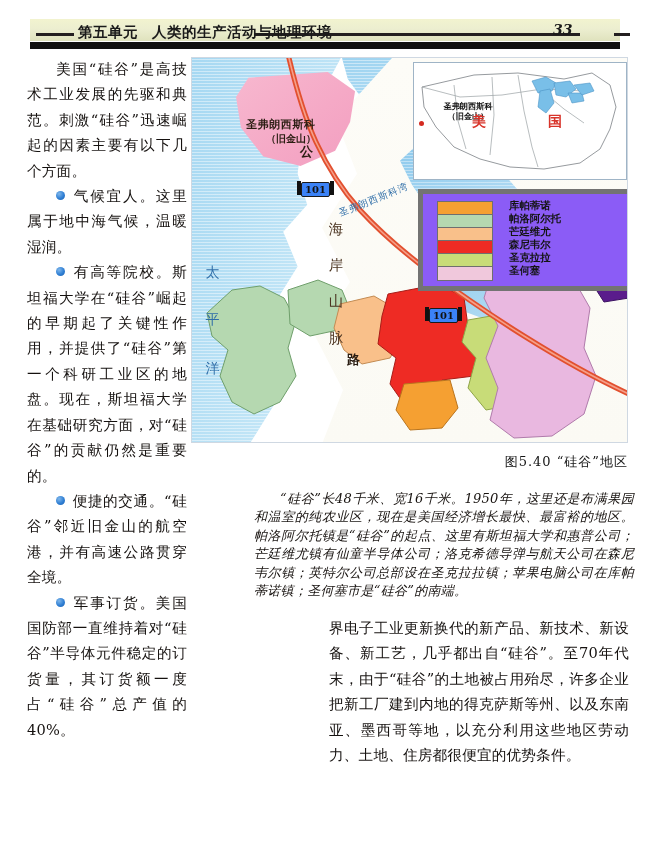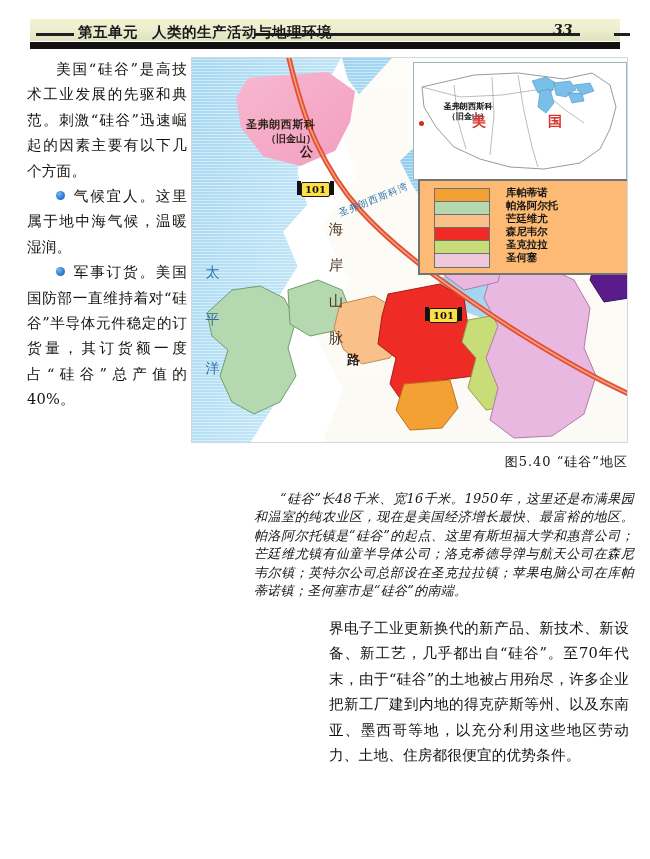--- a/index.html
+++ b/index.html
@@ -125,21 +125,21 @@
     z-index:2;
   }
 
   
   .hwy{
     position:absolute;left:0;top:0;width:437px;height:386px;z-index:4;
     pointer-events:none;
   }
   .shield{
     position:absolute;z-index:6;
-    background:#fde047;border:1.6px solid #1a1a1a;border-radius:2px;
+    background:#3b82f6;border:1.6px solid #1a1a1a;border-radius:2px;
     font-family:"DejaVu Serif","Liberation Serif",serif;
     font-weight:bold;font-size:10px;color:#111;
     padding:0 3px;line-height:13px;
   }
   .shield::before,.shield::after{
     content:"";position:absolute;top:-1.6px;width:4px;height:14px;
     background:#111;
   }
   .shield::before{left:-5px;}
   .shield::after{right:-5px;}
@@ -161,22 +161,22 @@
     background:#d42a20;
   }
   .inset-cn{
     position:absolute;
     font-family:"DejaVu Serif","Liberation Serif",serif;
     font-size:14px;font-weight:bold;color:#d8342a;
   }
 
   
   .legend{
-    position:absolute;left:226px;top:121px;width:207px;height:92px;
-    background:#fdba74;border:2px solid #737373;z-index:7;
+    position:absolute;left:226px;top:131px;width:207px;height:92px;
+    background:#8b5cf6;border:5px solid #737373;z-index:7;
   }
   .legend-swatches{
     position:absolute;left:14px;top:7px;width:54px;height:78px;
     border:1px solid #6f6f6f;
   }
   .legend-sw{width:100%;height:13px;border-bottom:1px solid #6f6f6f;box-sizing:border-box;}
   .legend-sw:last-child{border-bottom:none;}
   .legend-names{position:absolute;left:86px;top:5px;}
   .legend-name{
     font-family:"DejaVu Serif","Liberation Serif",serif;
@@ -230,20 +230,22 @@
     <div class="rule-mid"></div>
     <div class="rule-right"></div>
     <div class="head-title"><span>第五单元</span><span class="gap"></span><span>人类的生产活动与地理环境</span></div>
     <div class="folio">33</div>
     <div class="header-black"></div>
   </div>
 
   <div class="col-left body-cn">
     <p class="indent">美国“硅谷”是高技术工业发展的先驱和典范。刺激“硅谷”迅速崛起的因素主要有以下几个方面。</p>
     <p><span class="bullet"></span><span>气候宜人。这里属于地中海气候，温暖湿润。</span></p>
+    <p><span class="bullet"></span><span>有高等院校。斯坦福大学在“硅谷”崛起的早期起了关键性作用，并提供了“硅谷”第一个科研工业区的地盘。现在，斯坦福大学在基础研究方面，对“硅谷”的贡献仍然是重要的。</span></p>
+    <p><span class="bullet"></span><span>便捷的交通。“硅谷”邻近旧金山的航空港，并有高速公路贯穿全境。</span></p>
     <p><span class="bullet"></span><span>军事订货。美国国防部一直维持着对“硅谷”半导体元件稳定的订货量，其订货额一度占“硅谷”总产值的40%。</span></p>
 
   </div>
 
   <div class="figure">
     <div class="map-main">
 
       <div class="ocean"></div>
       <div class="ocean-2"></div>
       <div class="land"></div>

